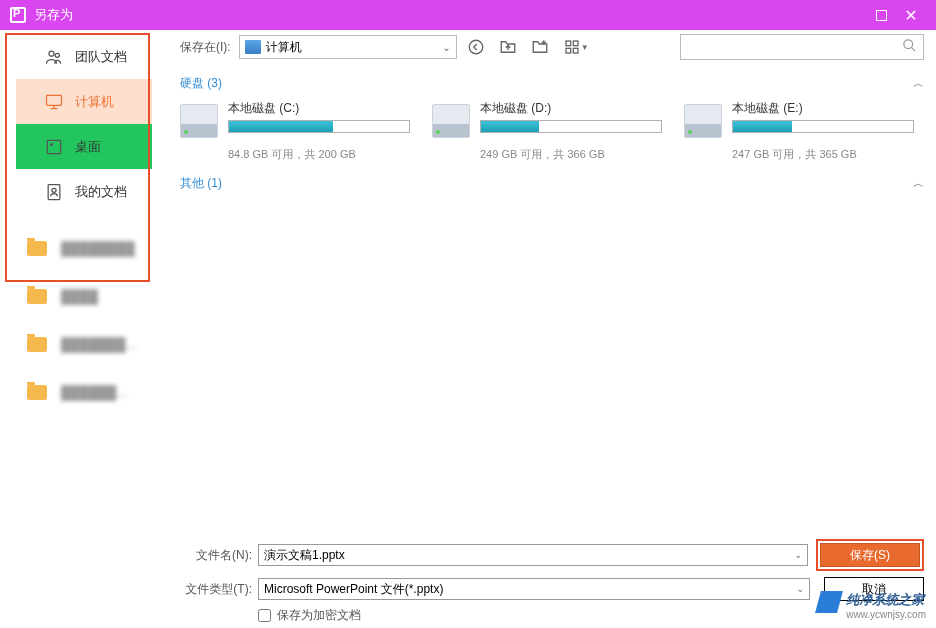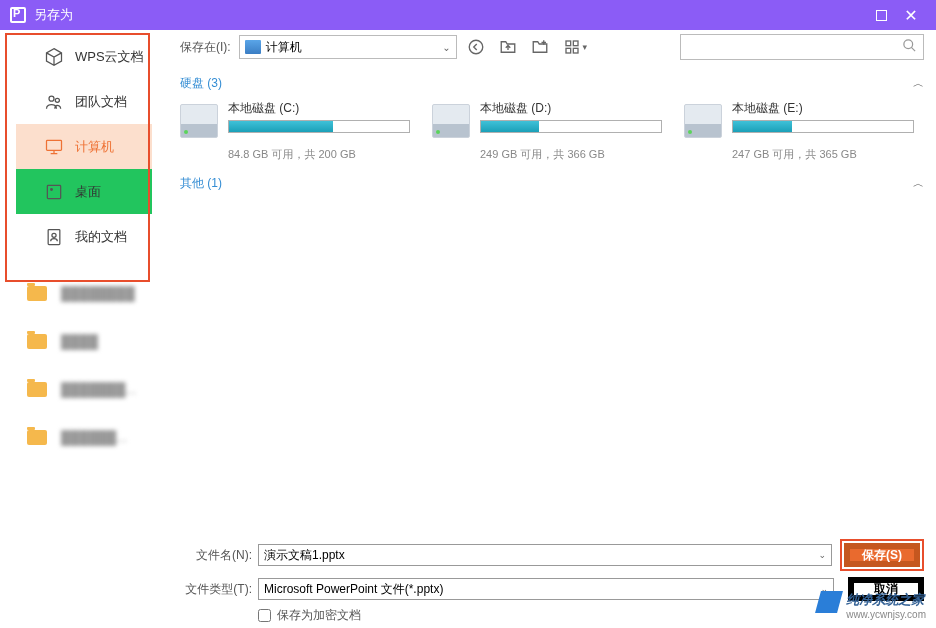--- a/index.html
+++ b/index.html
@@ -1,18 +1,18 @@
 <!DOCTYPE html>
 <html><head>
   <meta charset="utf-8">
   <style>
     * { margin: 0; padding: 0; box-sizing: border-box; font-family: "Microsoft YaHei", Arial, sans-serif; }
     body { width: 936px; height: 628px; overflow: hidden; position: relative; background: #fff; }
     
-    .titlebar { height: 30px; background: #8b5cf6; display: flex; align-items: center; padding: 0 10px; color: #fff; font-size: 13px; }
+    .titlebar { height: 30px; background: #d946ef; display: flex; align-items: center; padding: 0 10px; color: #fff; font-size: 13px; }
     .titlebar .app-icon { width: 16px; height: 16px; margin-right: 8px; border: 2px solid #fff; border-radius: 2px; position: relative; }
     .titlebar .app-icon::before { content: "P"; position: absolute; left: 1px; top: -2px; font-size: 11px; font-weight: bold; }
     .titlebar .title { flex: 1; }
     .titlebar .win-btn { width: 30px; height: 30px; display: flex; align-items: center; justify-content: center; cursor: pointer; }
     .win-max { border: 1.5px solid #fff; width: 11px; height: 11px; }
     .win-close { font-size: 16px; }
     
     .main { display: flex; height: 598px; }
     
     .sidebar { width: 168px; padding: 4px 0; position: relative; }
@@ -53,21 +53,21 @@
     
     .cloud-item { display: flex; align-items: center; margin-top: 8px; cursor: pointer;}
     .cloud-icon { width: 34px; height: 34px; margin-right: 10px; display: flex; align-items: center; justify-content: center; color: #4a8de8; }
     .cloud-label { font-size: 12px; color: #333; }
     
     .bottom { margin-top: auto; padding-top: 8px; }
     .form-row { display: flex; align-items: center; margin-bottom: 6px; }
     .form-label { width: 72px; text-align: right; font-size: 12px; color: #555; margin-right: 6px; }
     .form-input { display: flex; align-items: center; border: 1px solid #999; height: 22px; padding: 0 5px; font-size: 12px; flex: 1; }
     .form-input .chev { margin-left: auto; font-size: 9px; color: #666; }
-    .form-btn { width: 76px; height: 24px; margin-left: 10px; border: 6px solid #000000; font-size: 12px; display: flex; align-items: center; justify-content: center; cursor: pointer; font-weight: bold; }
+    .form-btn { width: 100px; height: 24px; margin-left: 10px; border: 1px solid #000000; font-size: 12px; display: flex; align-items: center; justify-content: center; cursor: pointer; }
     .form-btn.primary { background: #e96a2e; color: #fff; border-color: #c5571f; }
     .btn-highlight { border: 2px solid #e84e2c; padding: 2px; margin-left: 8px; }
     .btn-highlight .form-btn { margin-left: 0; }
     .checkbox-row { display: flex; align-items: center; font-size: 12px; color: #555; margin-left: 78px; margin-top: 4px;}
     .checkbox-row input { margin-right: 6px; }
     
     .watermark { position: absolute; right: 10px; bottom: 8px; font-size: 13px; color: #336195; display: flex; gap: 6px; }
     .watermark .wm-logo { width: 22px; height: 22px; background: #2a7ed8; transform: skewX(-15deg); position: relative; }
     .watermark .wm-sub { font-size: 10px; color: #888; }
   </style>
@@ -82,28 +82,20 @@
     </div>
   <div class="win-btn">
       <span class="win-close">✕</span>
     </div>
 </div>
 
 <div class="main">
   <div class="sidebar">
     <div class="sidebar-highlight"></div>
 
-    <div class="side-item">
-      <span class="side-icon">
-        <svg width="20" height="20" viewBox="0 0 24 24" fill="none" stroke="#555" stroke-width="1.5">
-            <path d="M12 2 L21 7 L21 17 L12 22 L3 17 L3 7 Z M3 7 L12 12 L21 7 M12 12 L12 22"></path>
-          </svg>
-      </span>
-      <span>WPS云文档</span>
-    </div>
 
     <div class="side-item">
       <span class="side-icon">
         <svg width="20" height="20" viewBox="0 0 24 24" fill="none" stroke="#555" stroke-width="1.5">
             <circle cx="9" cy="8" r="3"></circle>
             <circle cx="16" cy="10" r="2.5"></circle>
             <path d="M3 20 c0-4 4-5 6-5 s6 1 6 5 M13 20 c0-3 2-4 3-4 s4 1 4 4"></path>
           </svg>
       </span>
       <span>团队文档</span>

